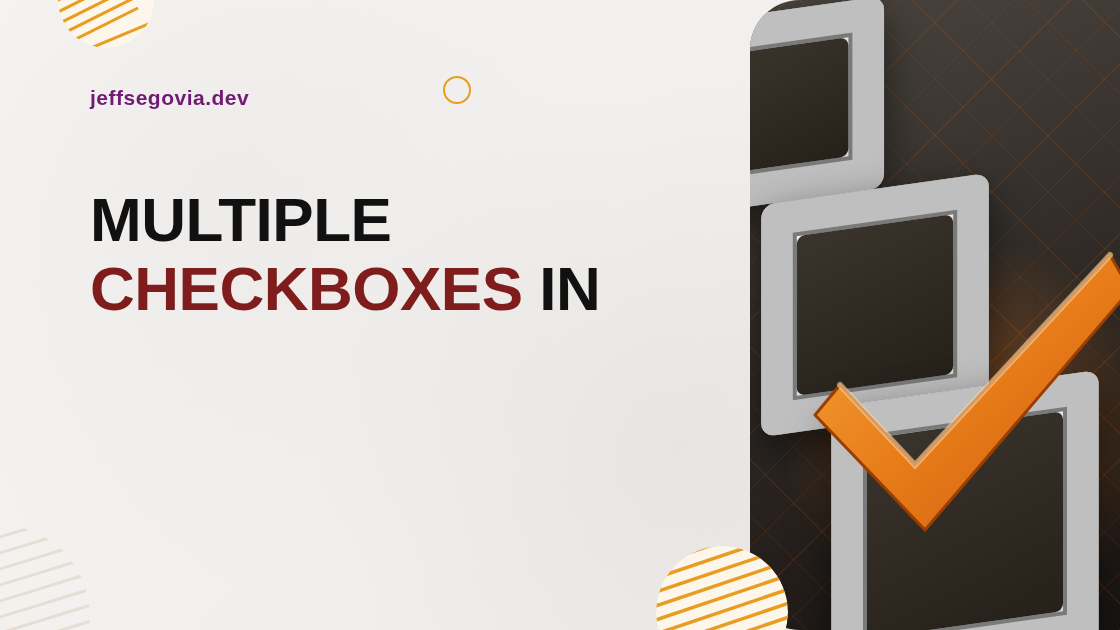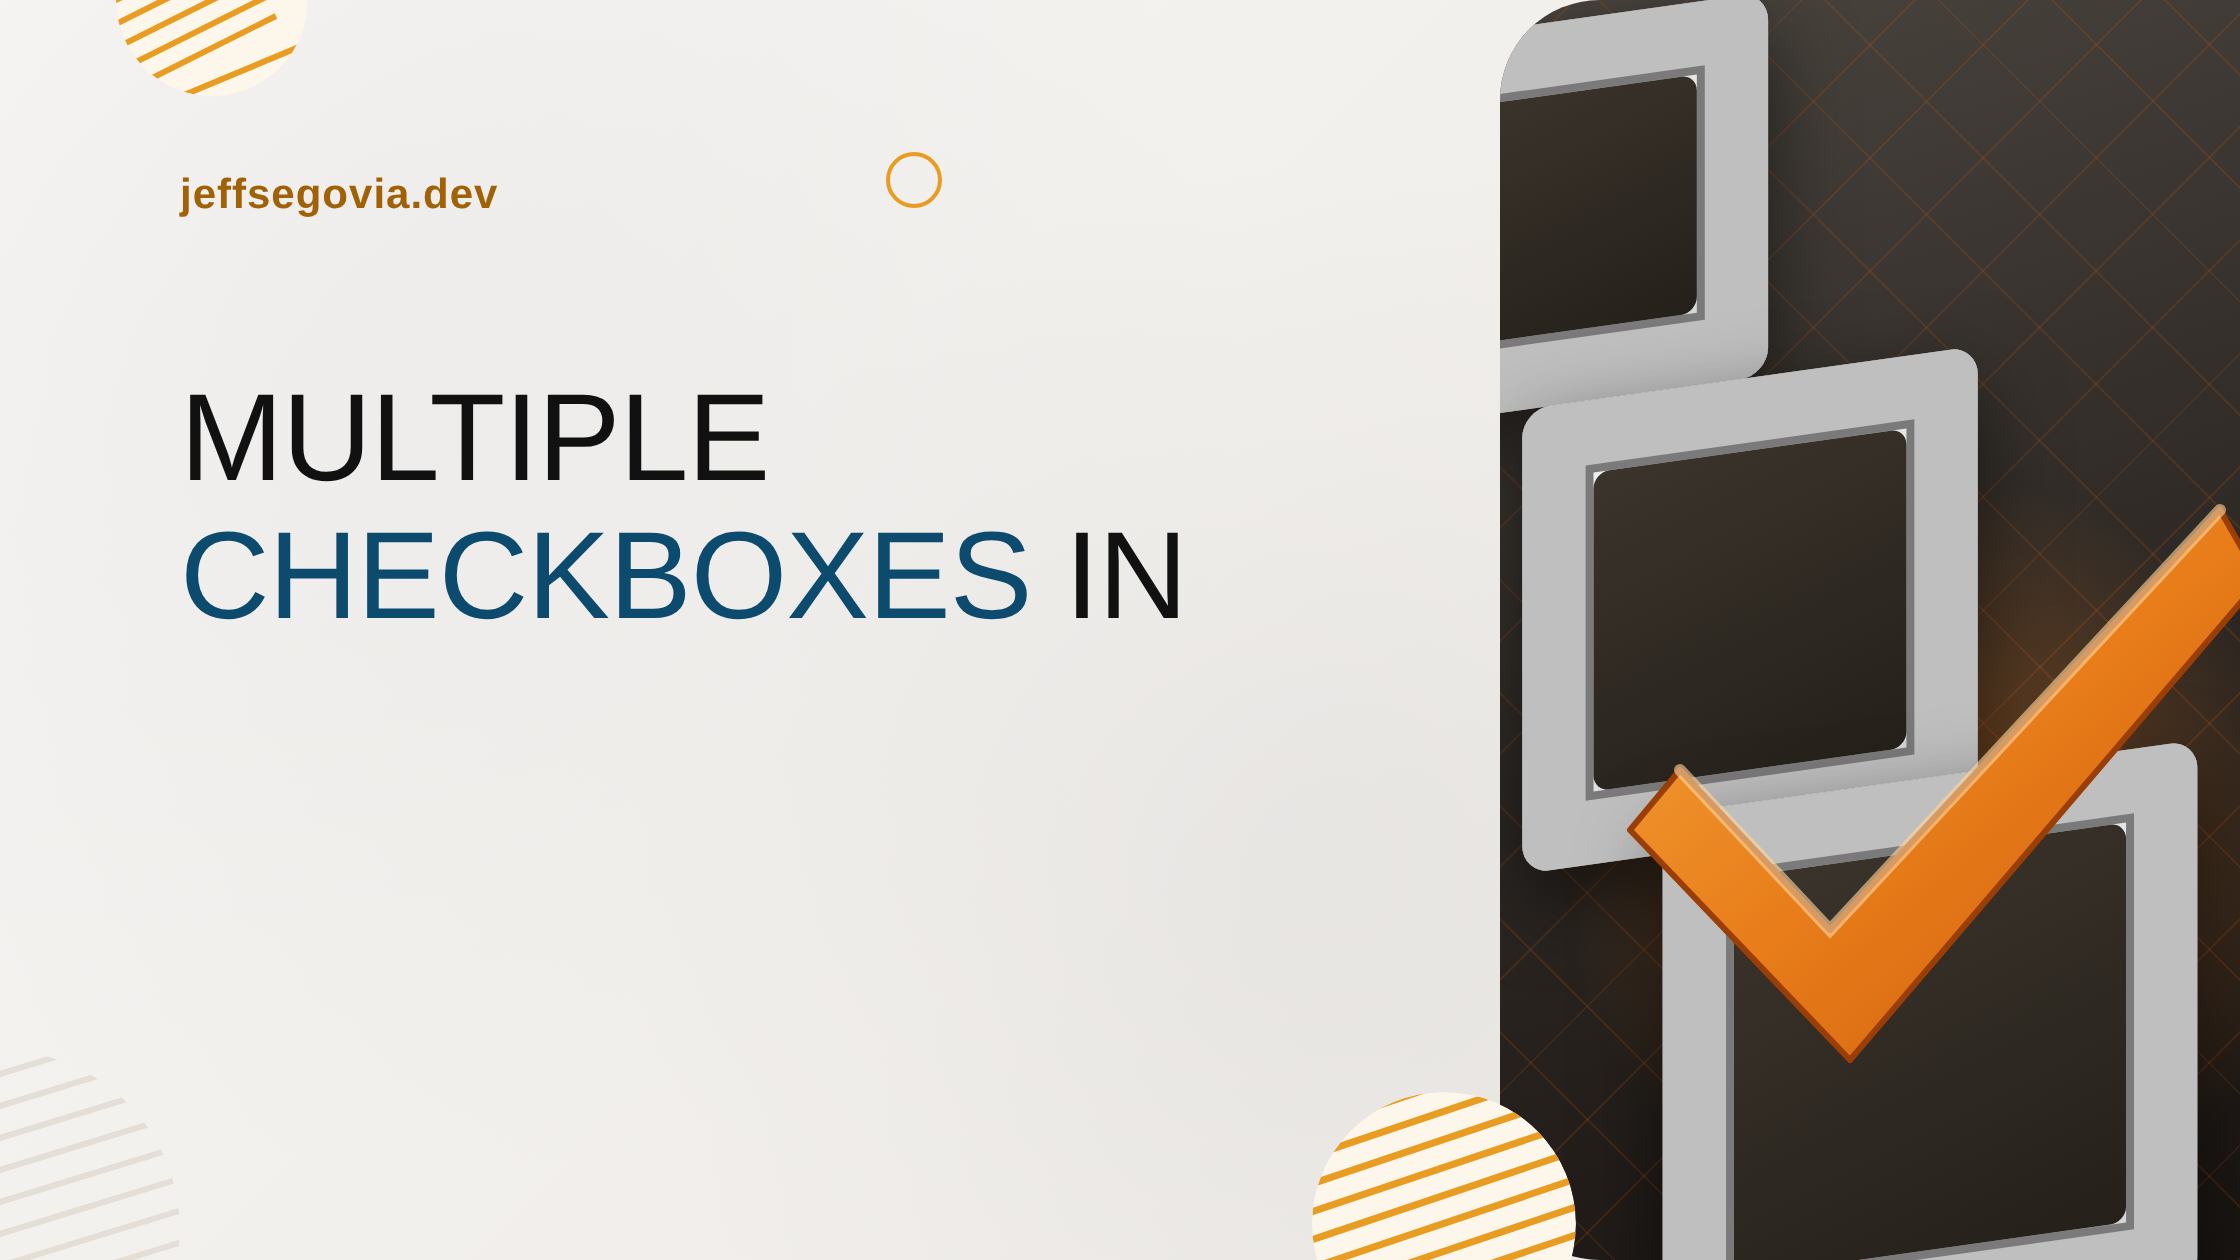--- a/index.html
+++ b/index.html
@@ -72,45 +72,45 @@
       height: 320px;
       pointer-events: none;
     }
     .site-name {
       position: absolute;
       left: 90px;
       top: 86px;
       font-size: 21px;
       font-weight: 700;
       letter-spacing: 0.5px;
-      color: #a16207;
+      color: #701a75;
     }
     .ring {
       position: absolute;
       left: 443px;
       top: 76px;
       width: 28px;
       height: 28px;
       border: 2px solid #e89d22;
       border-radius: 50%;
     }
     .title {
       position: absolute;
       left: 90px;
       top: 185px;
       font-size: 62px;
-      font-weight: 400;
+      font-weight: 700;
       line-height: 1.12;
       letter-spacing: -0.5px;
       color: #111;
       text-transform: uppercase;
       max-width: 600px;
     }
     .title .accent {
-      color: #0c4a6e;
+      color: #7f1d1d;
     }
     .hatched-circle {
       position: absolute;
       border-radius: 50%;
       overflow: hidden;
     }
     .hatched-circle svg { display: block; }
     .hc-top { left: 58px; top: -48px; width: 96px; height: 96px; }
     .hc-bottom-right { left: 656px; top: 546px; width: 132px; height: 132px; }
     .hc-bottom-left { left: -90px; top: 525px; width: 180px; height: 180px; opacity: 0.45; }

